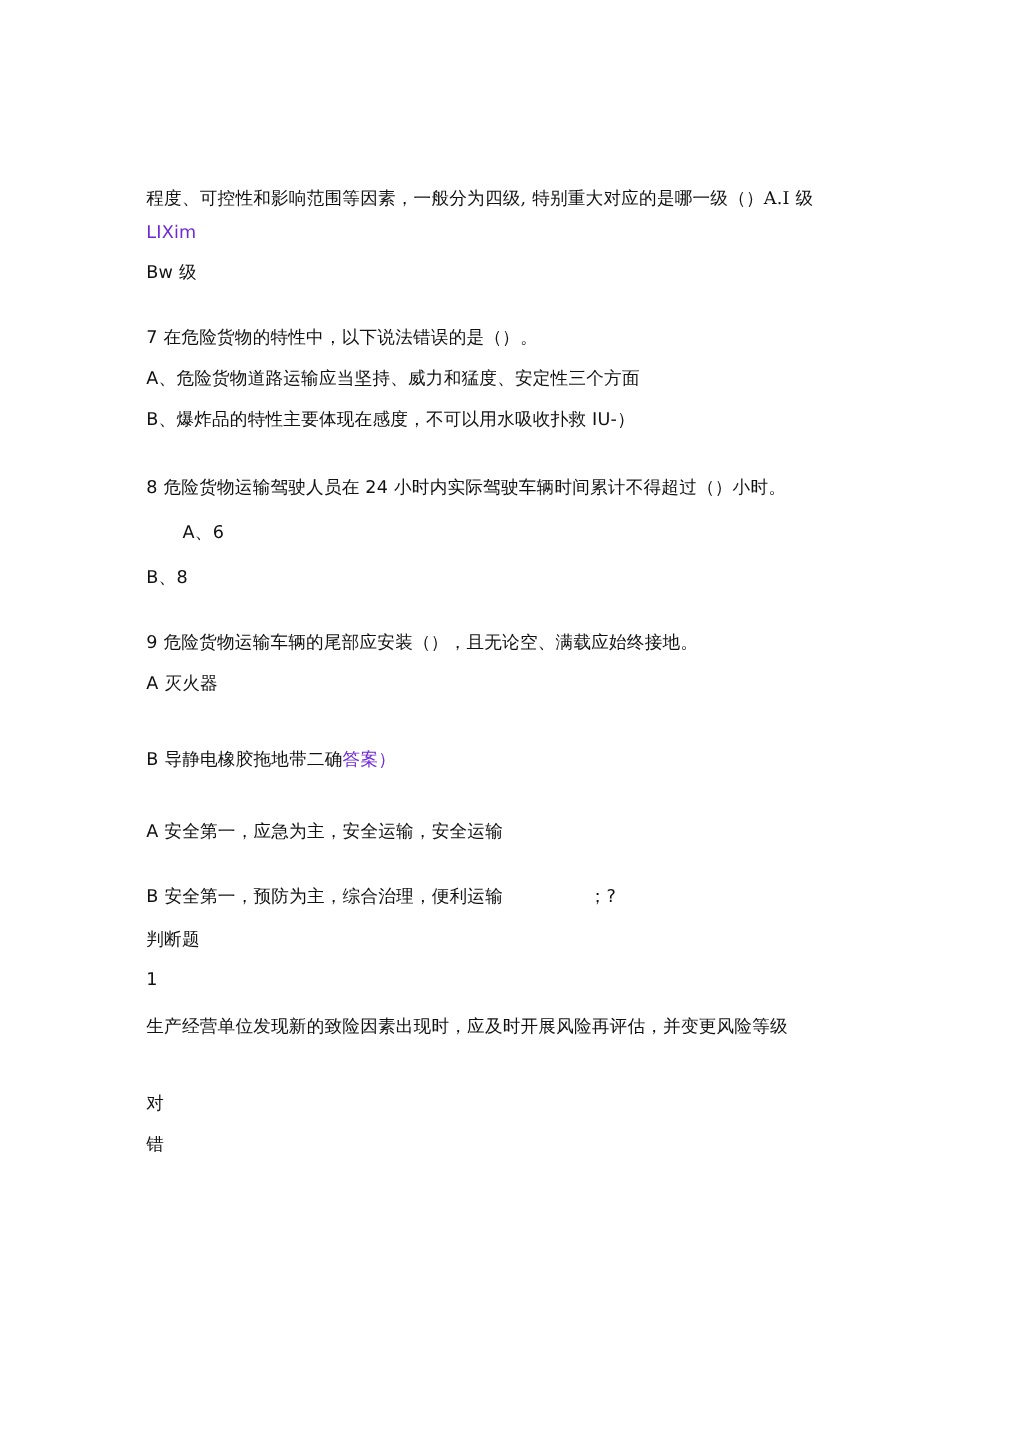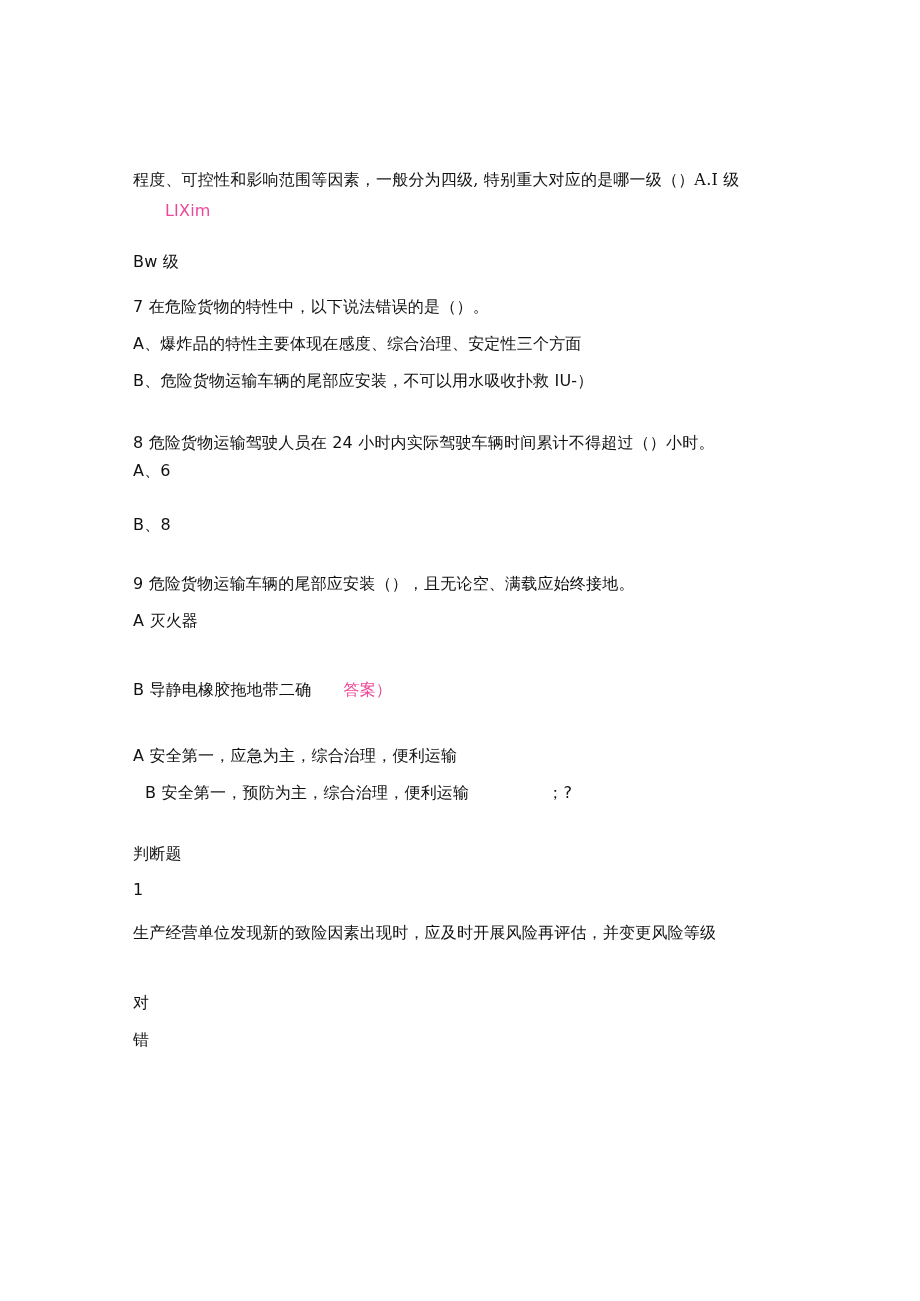--- a/index.html
+++ b/index.html
@@ -27,53 +27,52 @@
       left: 133px;
       font-size: 16px;
       line-height: 20px;
       white-space: nowrap;
       letter-spacing: 0.2px;
     }
     .serif {
       font-family: "DejaVu Serif", "Liberation Serif", serif;
     }
     .ans {
-      color: #ec4899;
-      margin-left: 32px;
+      color: #6d28d9;
     }
     .gap {
       display: inline-block;
       width: 78px;
     }
   </style>
 </head>
 <body>
 
 <div class="page">
 
   <div class="line serif" style="top:170px;">程度、可控性和影响范围等因素，一般分为四级, 特别重大对应的是哪一级（）A.I 级</div>
   <div class="line ans" style="top:201px;">LIXim</div>
-  <div class="line" style="top:252px;">Bw 级</div>
+  <div class="line" style="top:238px;">Bw 级</div>
 
   <div class="line" style="top:297px;">7 在危险货物的特性中，以下说法错误的是（）。</div>
-  <div class="line" style="top:334px;">A、爆炸品的特性主要体现在感度、综合治理、安定性三个方面</div>
-  <div class="line" style="top:371px;">B、危险货物运输车辆的尾部应安装，不可以用水吸收扑救 IU-）</div>
+  <div class="line" style="top:334px;">A、危险货物道路运输应当坚持、威力和猛度、安定性三个方面</div>
+  <div class="line" style="top:371px;">B、爆炸品的特性主要体现在感度，不可以用水吸收扑救 IU-）</div>
 
   <div class="line" style="top:433px;">8 危险货物运输驾驶人员在 24 小时内实际驾驶车辆时间累计不得超过（）小时。</div>
-  <div class="line" style="top:461px;">A、6</div>
+  <div class="line" style="top:474px;margin-left:33px;">A、6</div>
   <div class="line" style="top:515px;">B、8</div>
 
   <div class="line" style="top:574px;">9 危险货物运输车辆的尾部应安装（），且无论空、满载应始终接地。</div>
   <div class="line" style="top:611px;">A 灭火器</div>
   <div class="line" style="top:680px;">
     <span>B 导静电橡胶拖地带二确</span><span class="ans">答案）</span>
   </div>
 
-  <div class="line" style="top:746px;">A 安全第一，应急为主，综合治理，便利运输</div>
-  <div class="line" style="top:783px;margin-left:12px;">
+  <div class="line" style="top:746px;">A 安全第一，应急为主，安全运输，安全运输</div>
+  <div class="line" style="top:805px;">
     <span>B 安全第一，预防为主，综合治理，便利运输</span><span class="gap"></span><span>；?</span>
   </div>
 
   <div class="line serif" style="top:844px;">判断题</div>
   <div class="line" style="top:880px;">1</div>
   <div class="line serif" style="top:923px;">生产经营单位发现新的致险因素出现时，应及时开展风险再评估，并变更风险等级</div>
   <div class="line serif" style="top:993px;">对</div>
   <div class="line serif" style="top:1030px;">错</div>
 
 

